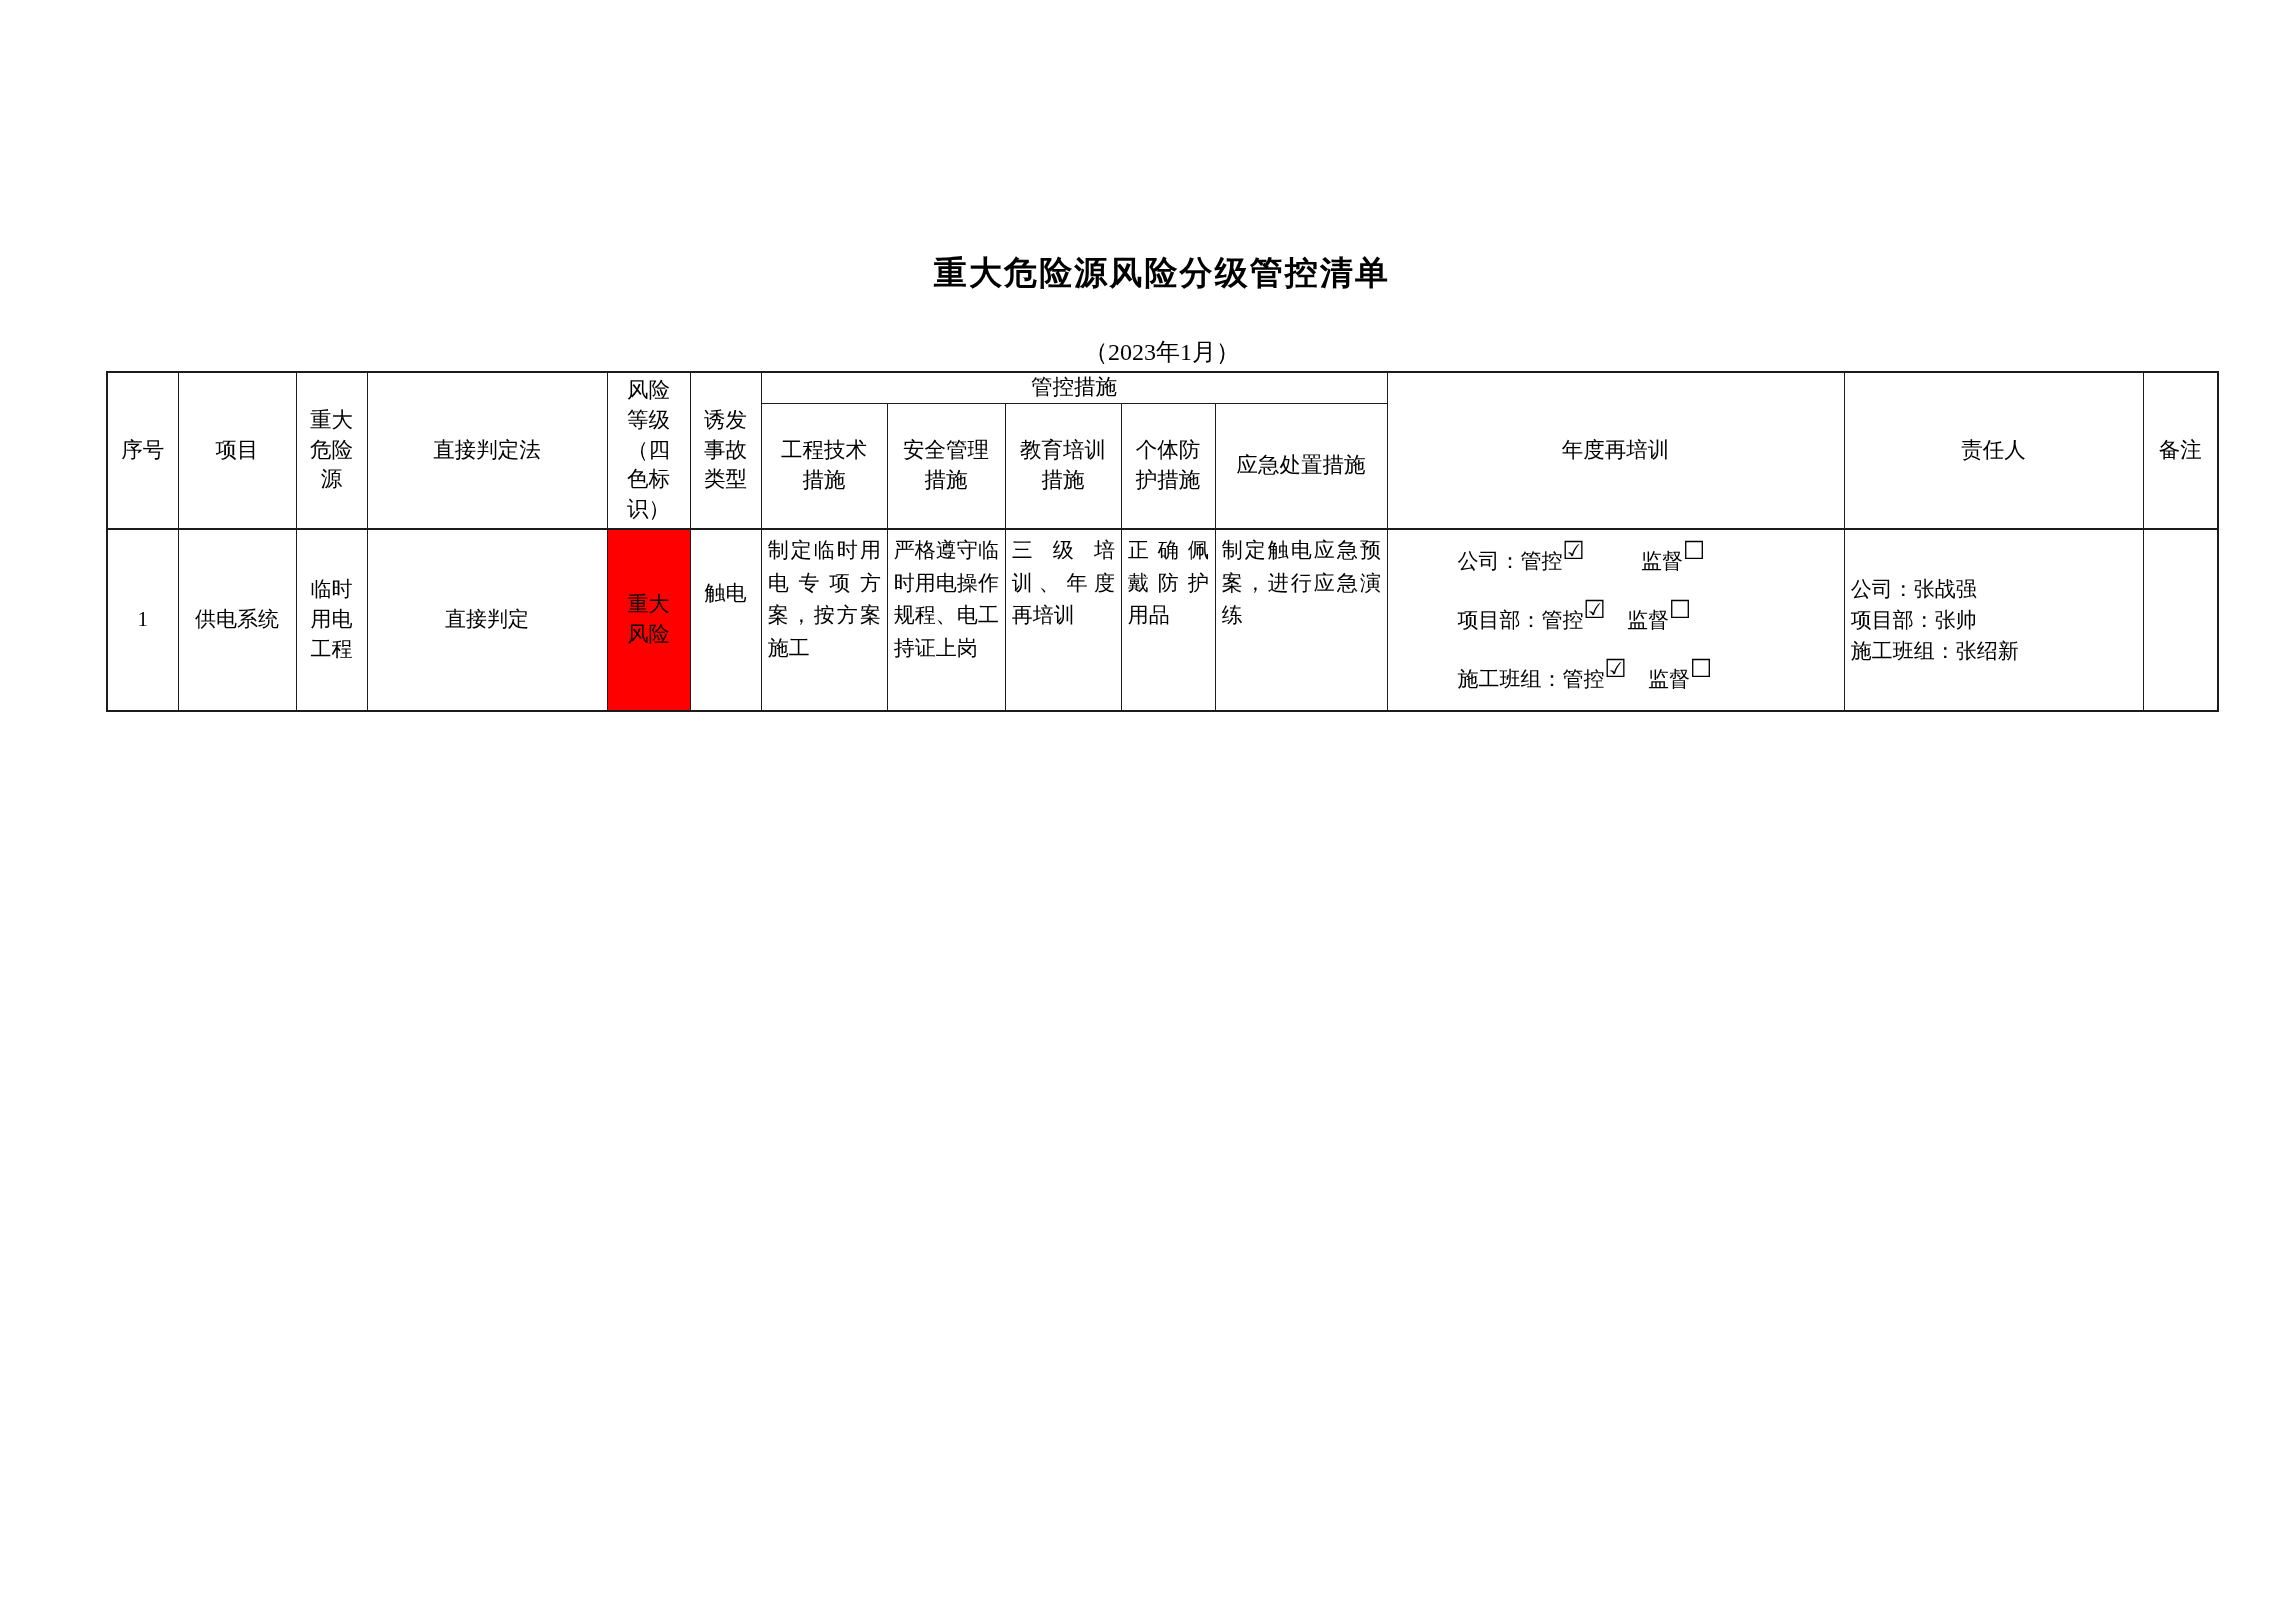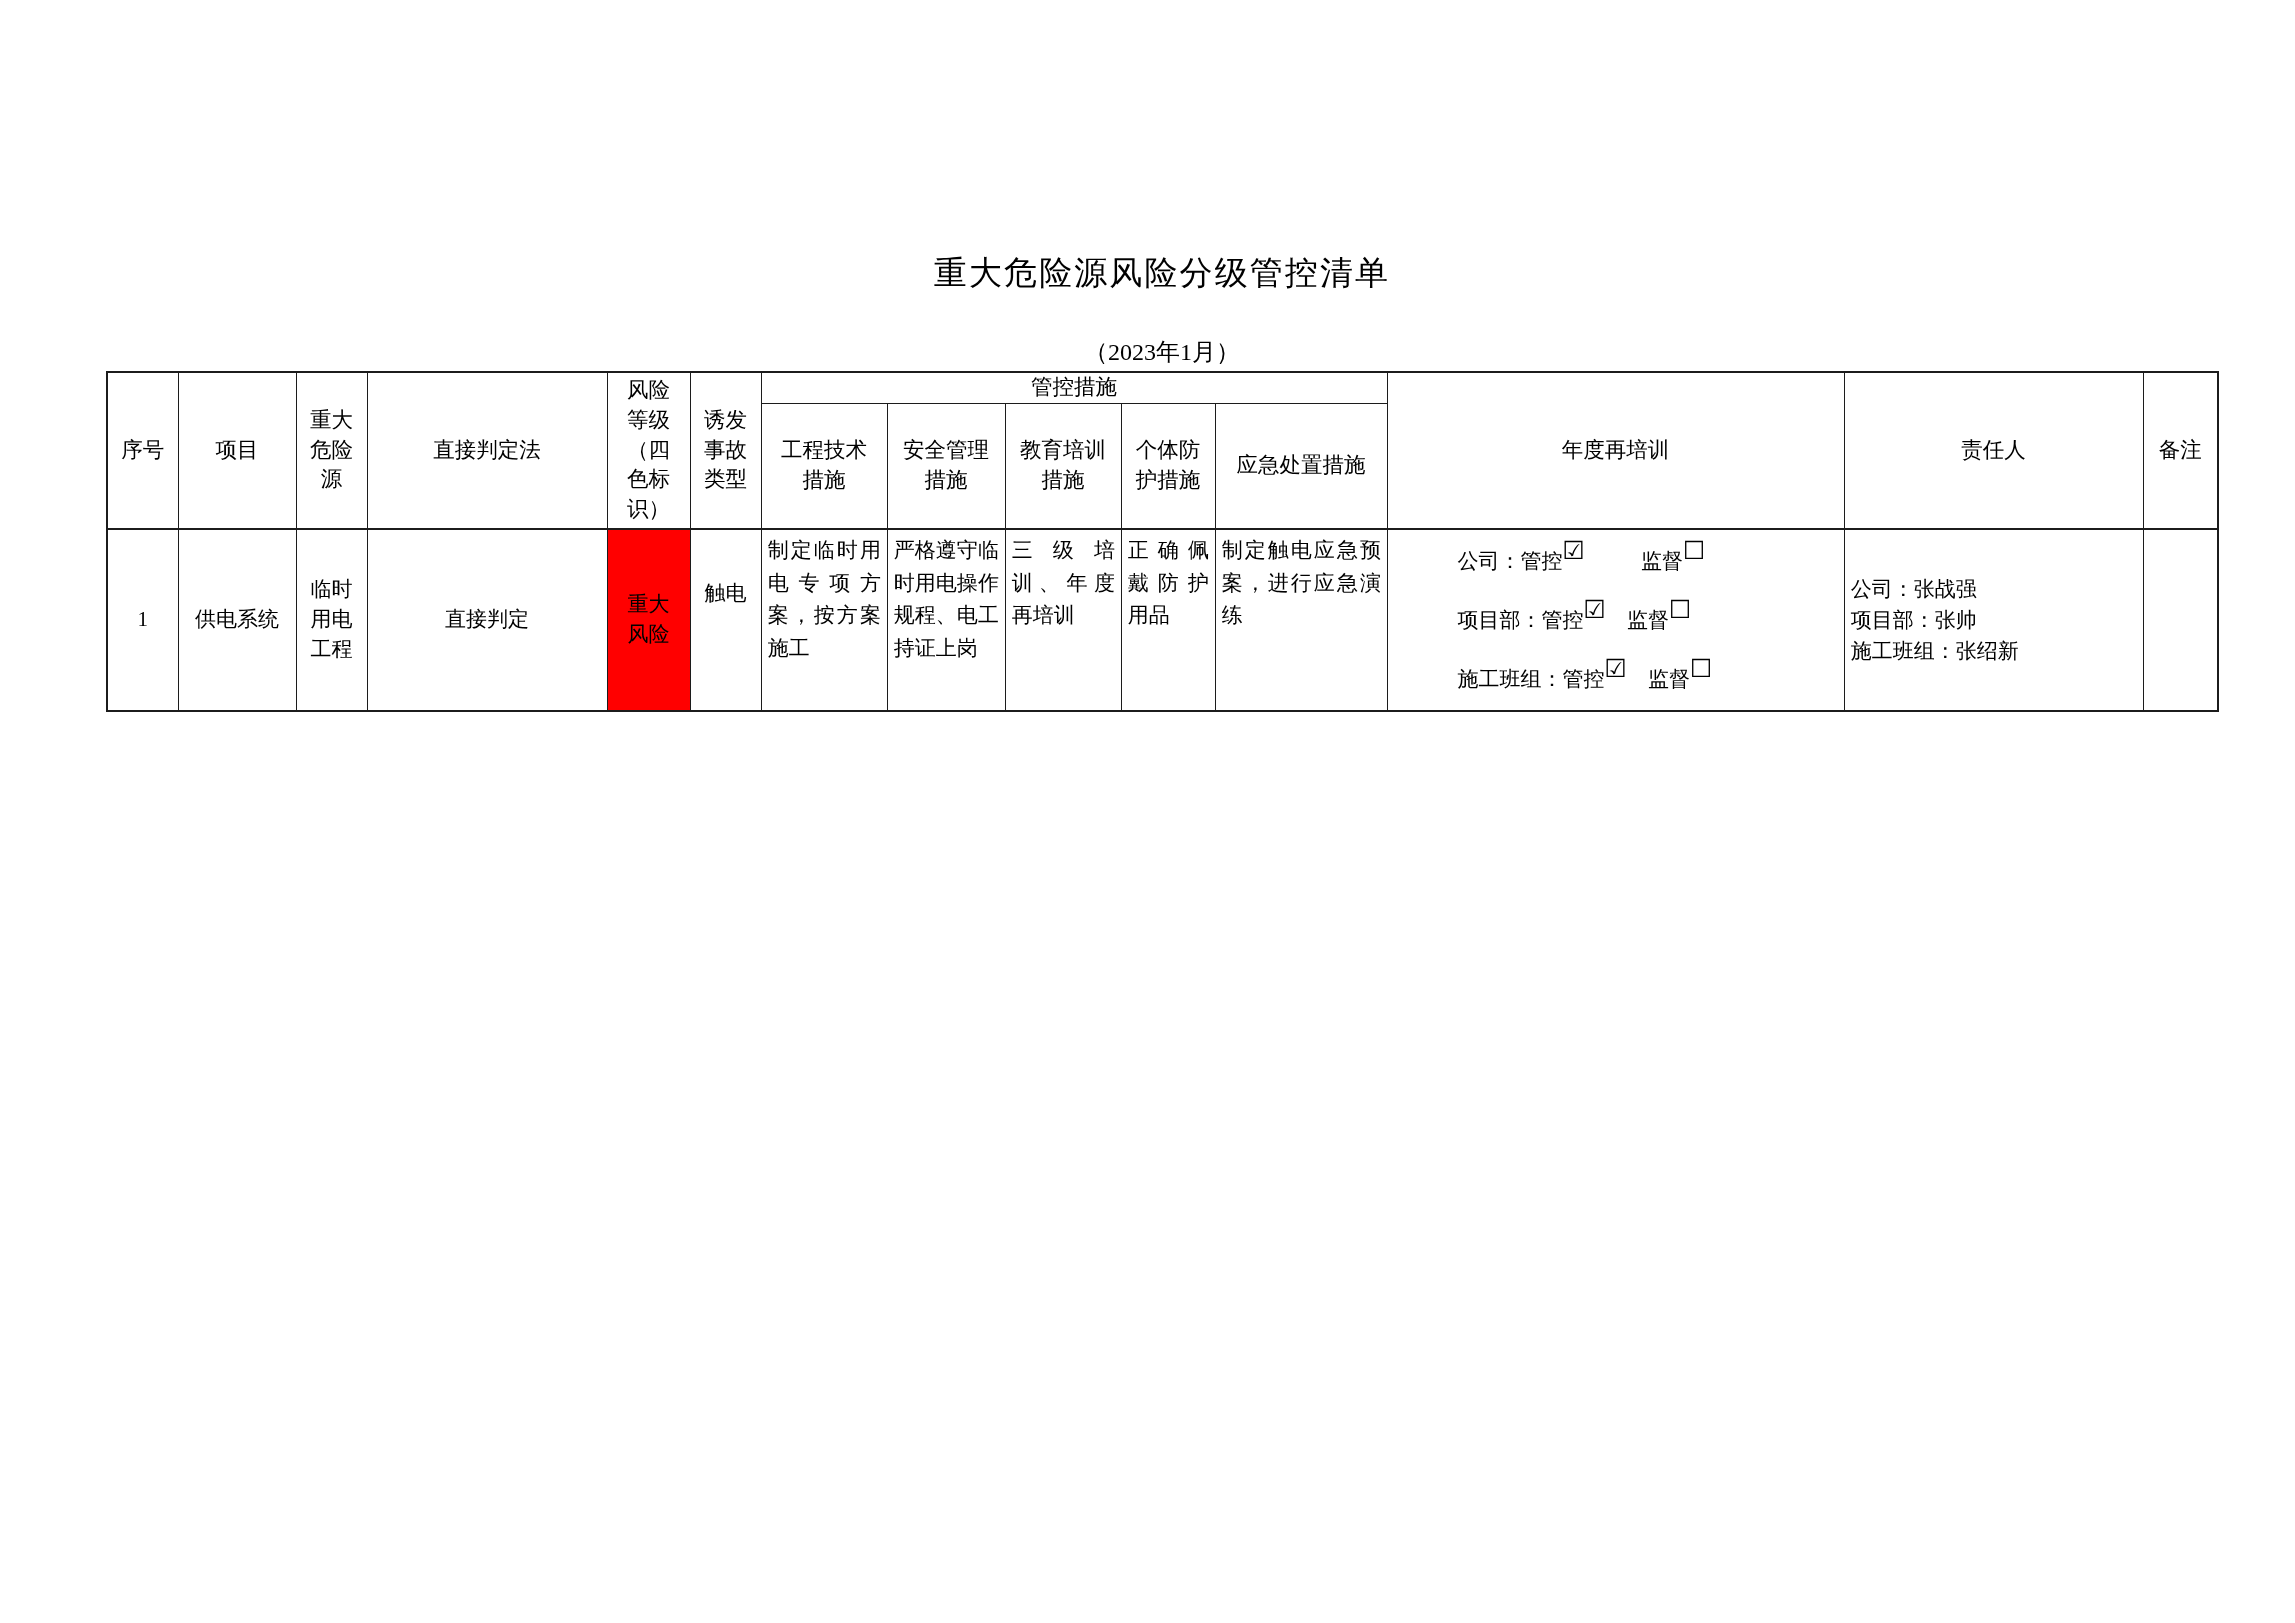--- a/index.html
+++ b/index.html
@@ -4,21 +4,21 @@
 <style>
   html,body{margin:0;padding:0;}
   body{
     width:2295px;height:1624px;background:#ffffff;position:relative;
     font-family:"Liberation Serif","DejaVu Serif",serif;color:#000;
     overflow:hidden;
   }
   .title{
     position:absolute;left:106px;top:255px;width:2112px;
     text-align:center;font-family:"Liberation Sans","DejaVu Sans",sans-serif;
-    font-weight:400;font-size:33px;line-height:1.1;letter-spacing:2.1px;
+    font-weight:700;font-size:33px;line-height:1.1;letter-spacing:2.1px;
   }
   .subtitle{
     position:absolute;left:106px;top:339px;width:2112px;
     text-align:center;font-size:24px;line-height:1.1;
   }
   table.risk-table{
     position:absolute;left:106px;top:371px;width:2112px;
     border-collapse:collapse;table-layout:fixed;
     border:2.1px solid #1c1c1c;
   }

